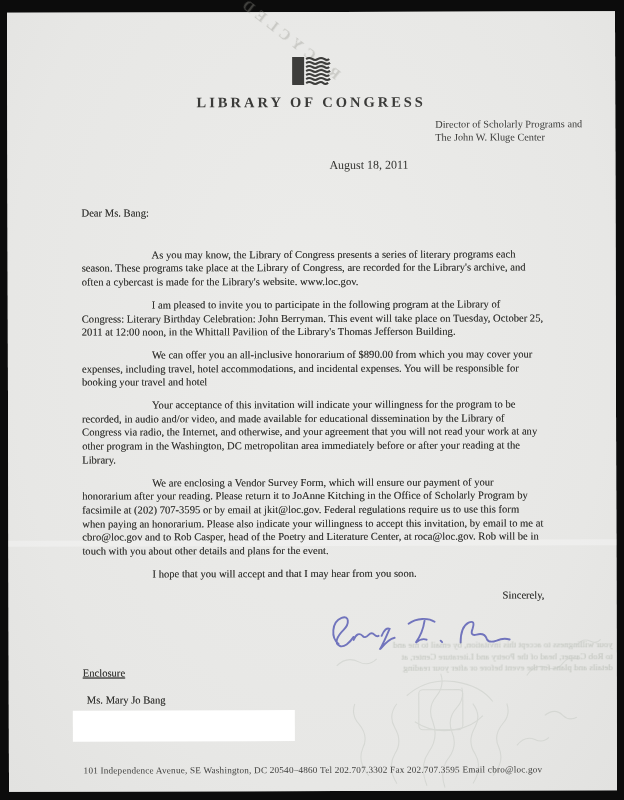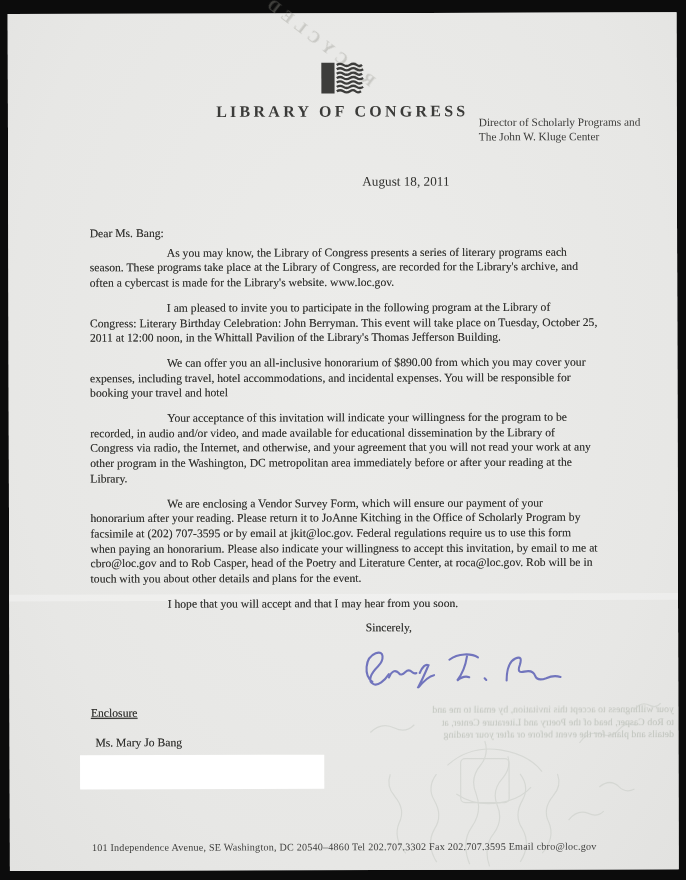--- a/index.html
+++ b/index.html
@@ -16,33 +16,33 @@
     color:#31312e;
   }
   
   .logo { position:absolute; left:50%; top:42px; transform:translateX(-50%); }
   .org-name {
     position:absolute; left:0; top:82px; width:100%;
     text-align:center; font-size:14.5px; font-weight:600;
     letter-spacing:3px; color:#3b3b39;
   }
   .office-block {
-    position:absolute; left:428px; top:95px;
+    position:absolute; left:428px; top:107px;
     font-size:10.3px; line-height:12.5px; color:#3a3a38;
   }
   .date-line { position:absolute; left:322px; top:146px; font-size:12px; }
   
   .content {
     position:absolute; left:74px; top:194px; width:462px;
     font-size:10.6px; line-height:13.7px;
     text-shadow:0 0 .3px rgba(50,50,48,.55);
   }
-  .salutation { margin:0 0 4px; }
+  .salutation { margin:0 0 28px; }
   .body-para { margin:0 0 9px; text-indent:70px; }
-  .closing { margin:8px 0 0 250px; }
+  .closing { margin:8px 0 0 250px;text-align:right; }
   .valediction { margin:0; }
   .sig-svg { display:block; margin:7px 0 1px -8px; }
   .sig-name, .sig-title { margin:0; line-height:13.5px; }
   .enclosure { margin:16px 0 0;text-decoration:underline; }
   .recipient { margin:13px 4px 0; }
   .redaction { width:222px; height:31px; background:#ffffff; margin:3px 0 0 -10px; }
   
   .footer {
     position:absolute; left:0; bottom:16px; width:100%;
     text-align:center; font-size:9.2px; letter-spacing:.2px; color:#3e3e3c;

